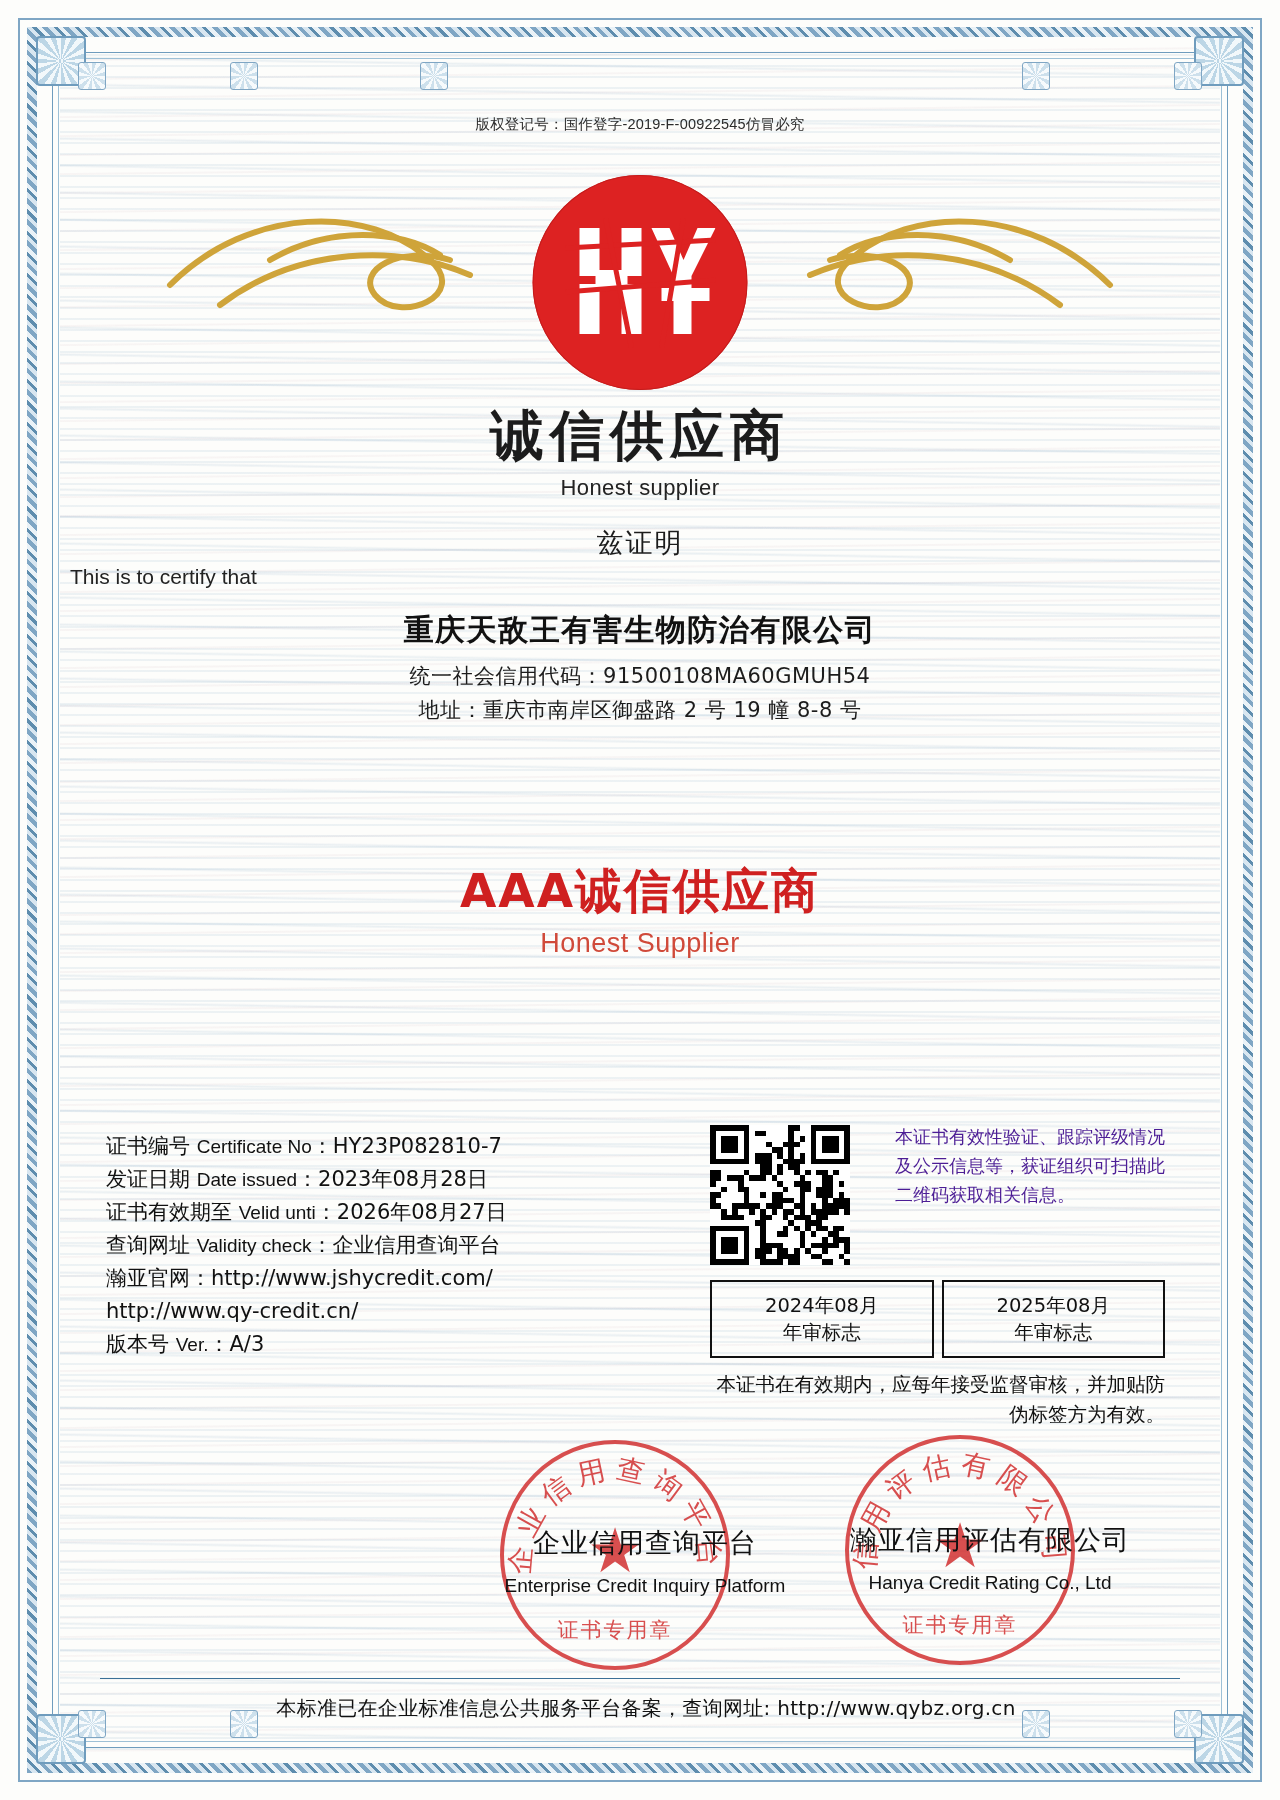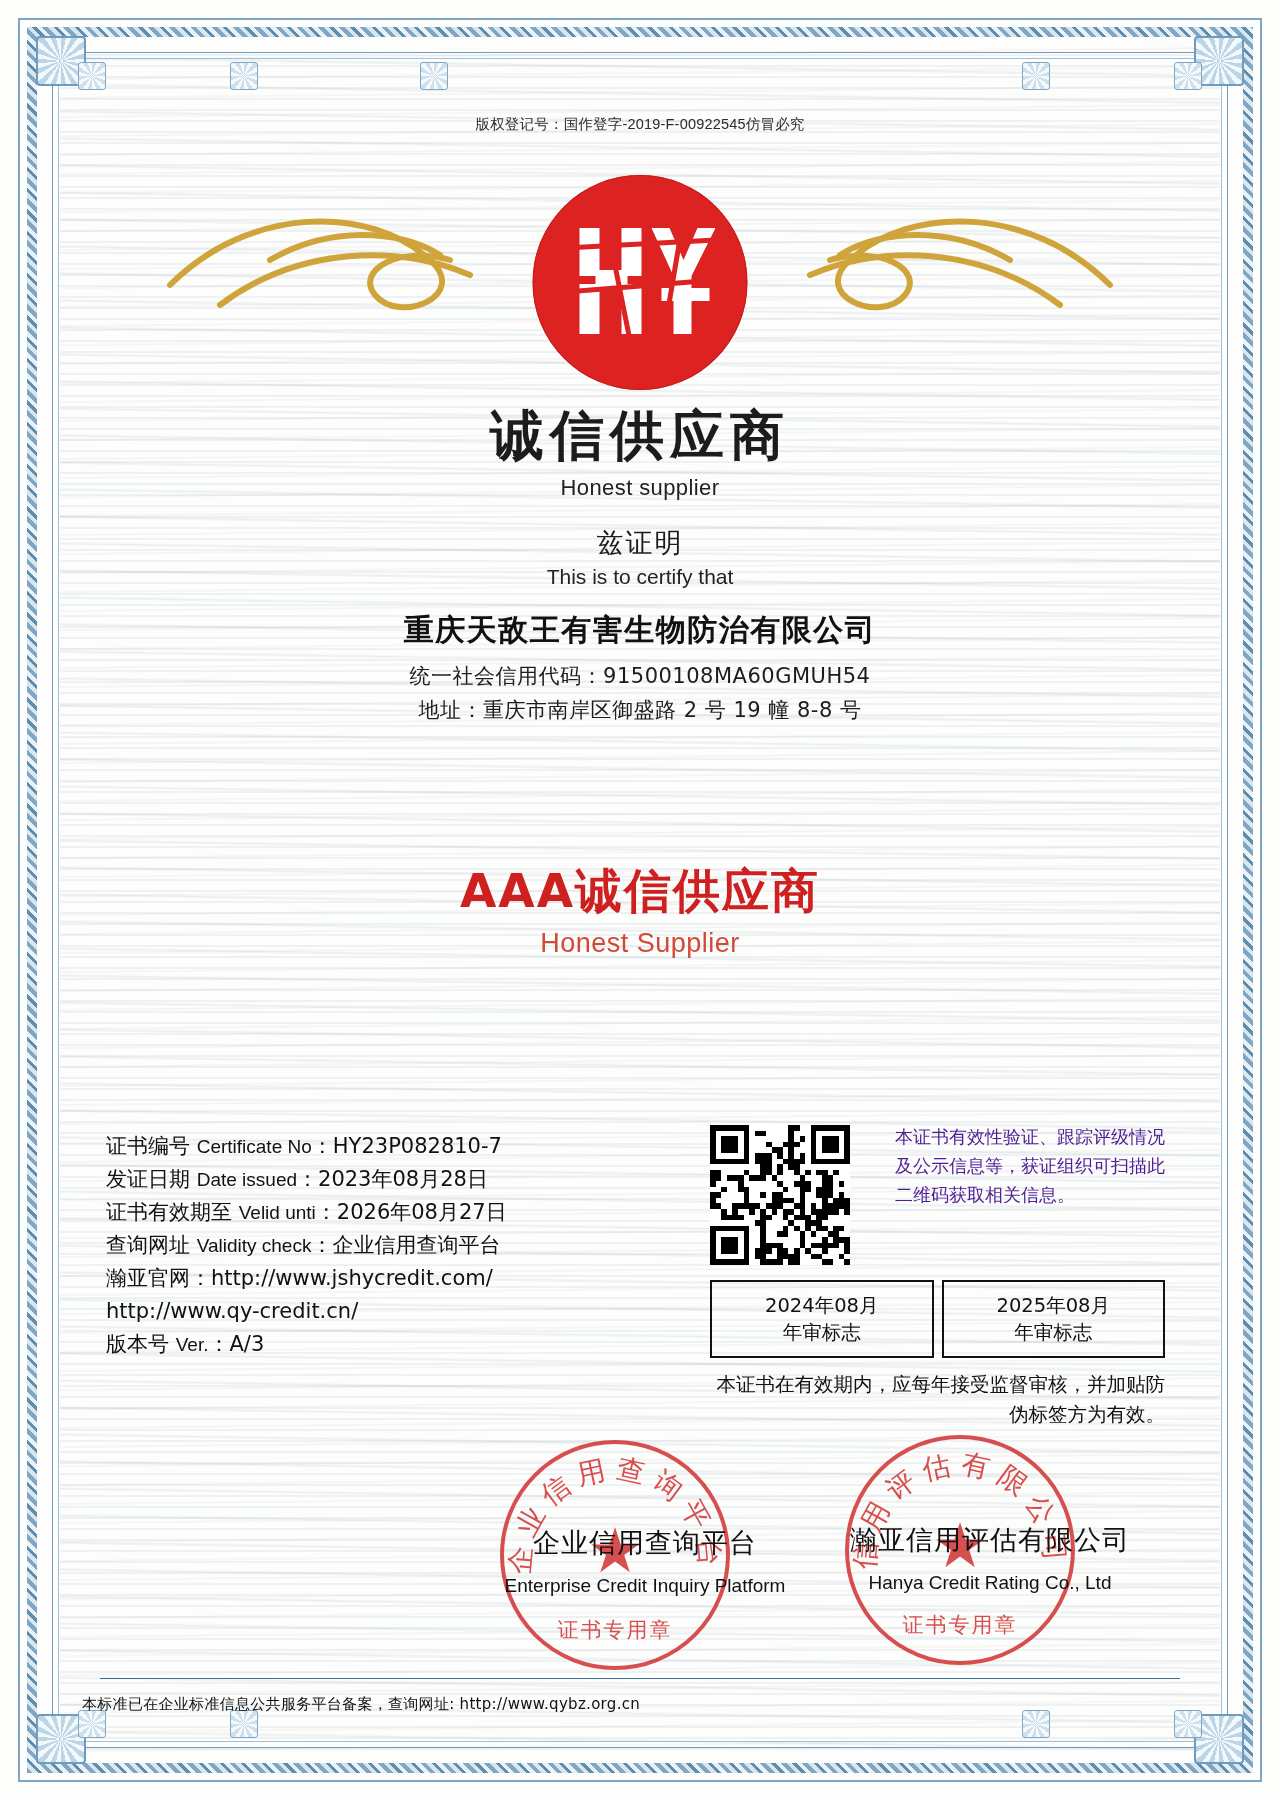--- a/index.html
+++ b/index.html
@@ -187,21 +187,21 @@
     text-align: center;
     font-size: 27px;
     color: #1c1c1c;
     letter-spacing: 2px;
     font-family: "DejaVu Sans", "Liberation Sans", sans-serif;
   }
   .certify-en {
     position: absolute;
     top: 495px;
     width: 100%;
-    text-align: center;
+    text-align: left;
     font-size: 21px;
     color: #222;
   }
   .company {
     position: absolute;
     top: 540px;
     width: 100%;
     text-align: center;
     font-size: 30px;
     font-weight: 700;
@@ -381,21 +381,22 @@
     position: absolute;
     left: 30px;
     right: 30px;
     top: 1608px;
     border-top: 1.5px solid #3b6f96;
   }
   .footer-text {
     position: absolute;
     left: 12px; right: 0;
     top: 1625px;
-    font-size: 15px;
+    text-align: center;
+    font-size: 20px;
     color: #111;
     font-family: "DejaVu Sans", "Liberation Sans", sans-serif;
     letter-spacing: 0.3px;
   }
 </style>
 </head>
 <body>
 
 <div id="cert">
 

